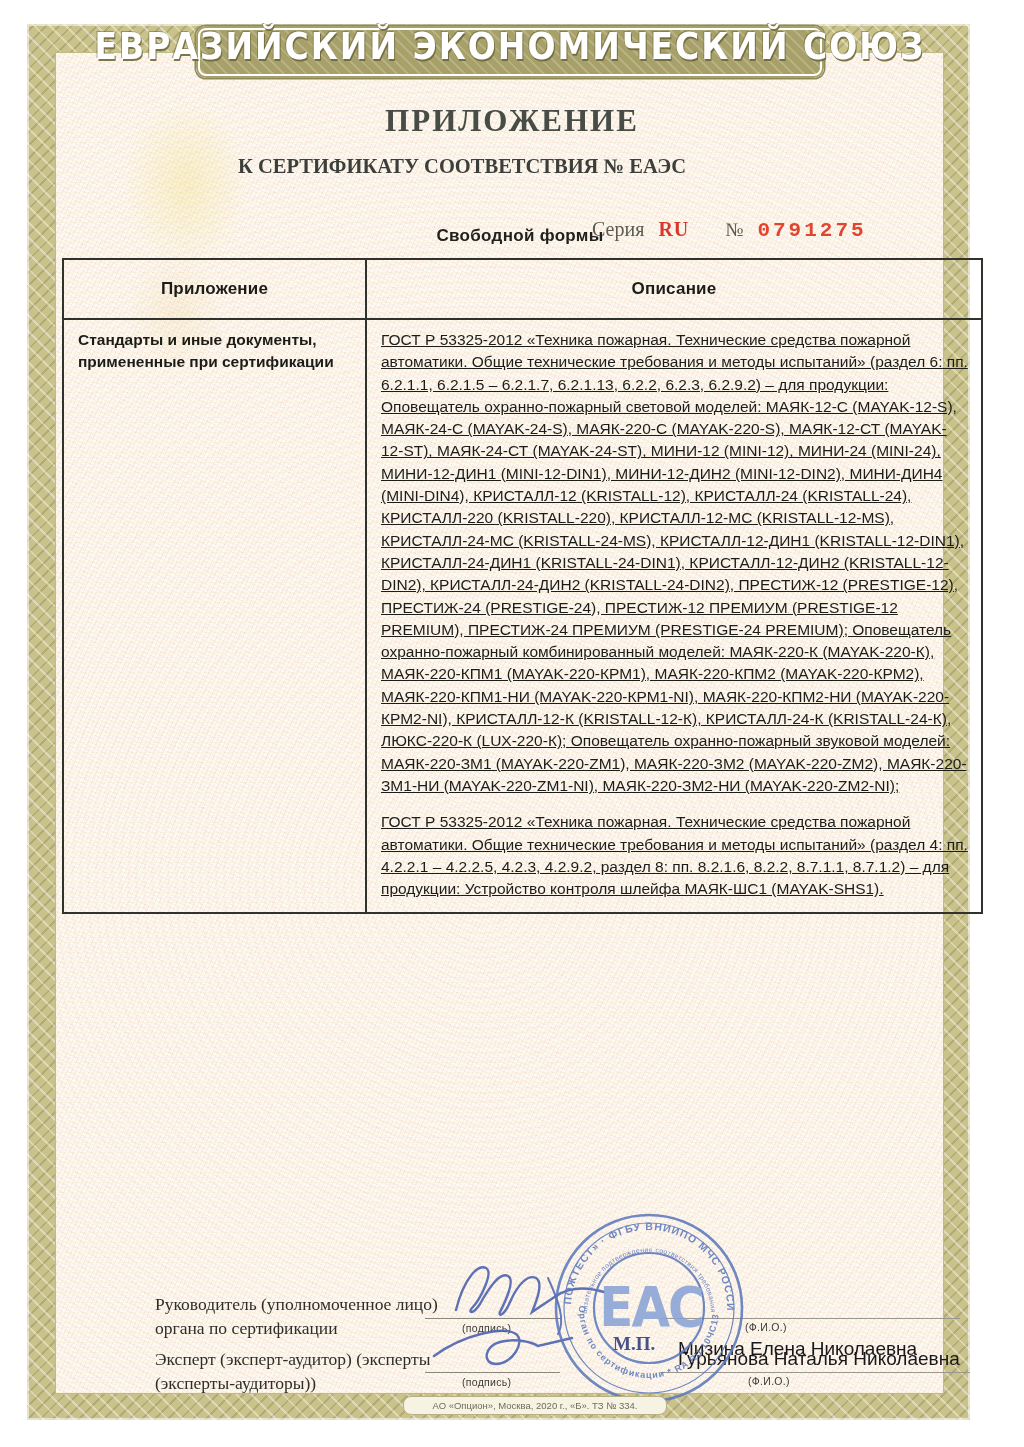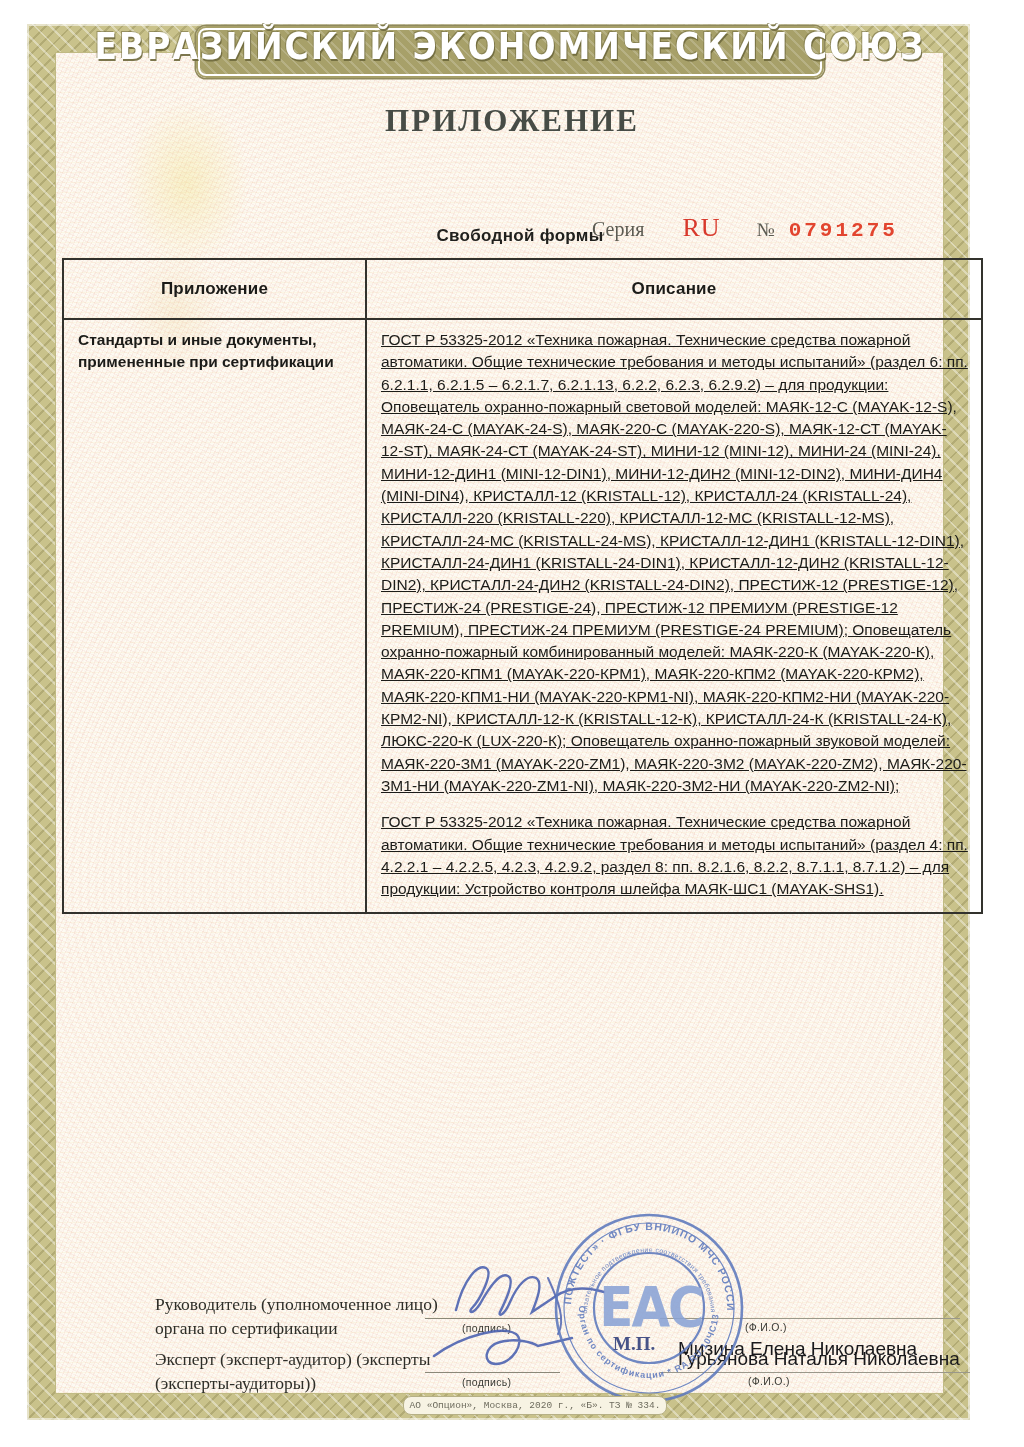--- a/index.html
+++ b/index.html
@@ -57,21 +57,21 @@
     color:#3b3e3a;white-space:nowrap;
   }
   .cert-number{
     margin-left:14px;border-bottom:1.5px solid #8a8878;padding:0 10px 3px 10px;
     font-size:19.5px;color:#2f2f2c;letter-spacing:.5px;white-space:nowrap;min-width:270px;text-align:center;
   }
   .series-line{
     position:absolute;left:592px;top:190px;display:flex;align-items:baseline;gap:14px;
   }
   .series-label{font-family:"Liberation Serif",serif;font-size:20px;color:#5c5b52;margin-top:28px;}
-  .series-value{font-family:"Liberation Serif",serif;font-weight:normal;font-size:26px;color:#d8392c;letter-spacing:1px;margin-left:24px;}
+  .series-value{font-family:"Liberation Serif",serif;font-weight:bold;font-size:20px;color:#d8392c;letter-spacing:1px;}
   .number-sign{font-family:"Liberation Serif",serif;font-size:19px;color:#5c5b52;margin-left:22px;}
   .blank-number{font-family:"Liberation Mono",monospace;font-weight:bold;font-size:21px;color:#e2452f;letter-spacing:3px;}
   .form-type{
     position:absolute;left:0;top:226px;width:1040px;text-align:center;
     font-weight:bold;font-size:17px;color:#20201d;letter-spacing:.3px;
   }
   
   .doc-table{
     position:absolute;left:62px;top:258px;width:921px;
     border-collapse:collapse;table-layout:fixed;
@@ -107,36 +107,37 @@
     position:absolute;border-bottom:1px solid #9a988a;height:0;
   }
   
   .stamp{position:absolute;left:548px;top:1207px;opacity:.88;}
   .ink{position:absolute;}
   
   .imprint{
     position:absolute;left:403px;top:1396px;width:262px;height:17px;
     background:#f7f3e3;border:1px solid #b6b086;border-radius:8px;
     display:flex;align-items:center;justify-content:center;
-    font-size:9.5px;color:#6e6c5e;white-space:nowrap;font-family:Liberation Mono, monospace;
+    font-size:9.5px;color:#6e6c5e;white-space:nowrap;
   }
 </style>
 </head>
 <body>
 
 <div class="frame"></div>
 <div class="paper"></div>
 
 <div class="banner">
   <span class="banner-text">ЕВРАЗИЙСКИЙ ЭКОНОМИЧЕСКИЙ СОЮЗ</span>
 </div>
 
 <div class="doc-title">ПРИЛОЖЕНИЕ</div>
 
 <div class="cert-line">
+  <span class="cert-label">К СЕРТИФИКАТУ СООТВЕТСТВИЯ № ЕАЭС</span>
 </div>
 
 <div class="series-line">
   <span class="series-label">Серия</span>
   <span class="series-value">RU</span>
   <span class="number-sign">№</span>
   <span class="blank-number">0791275</span>
 </div>
 
 <div class="form-type">Свободной формы</div>

